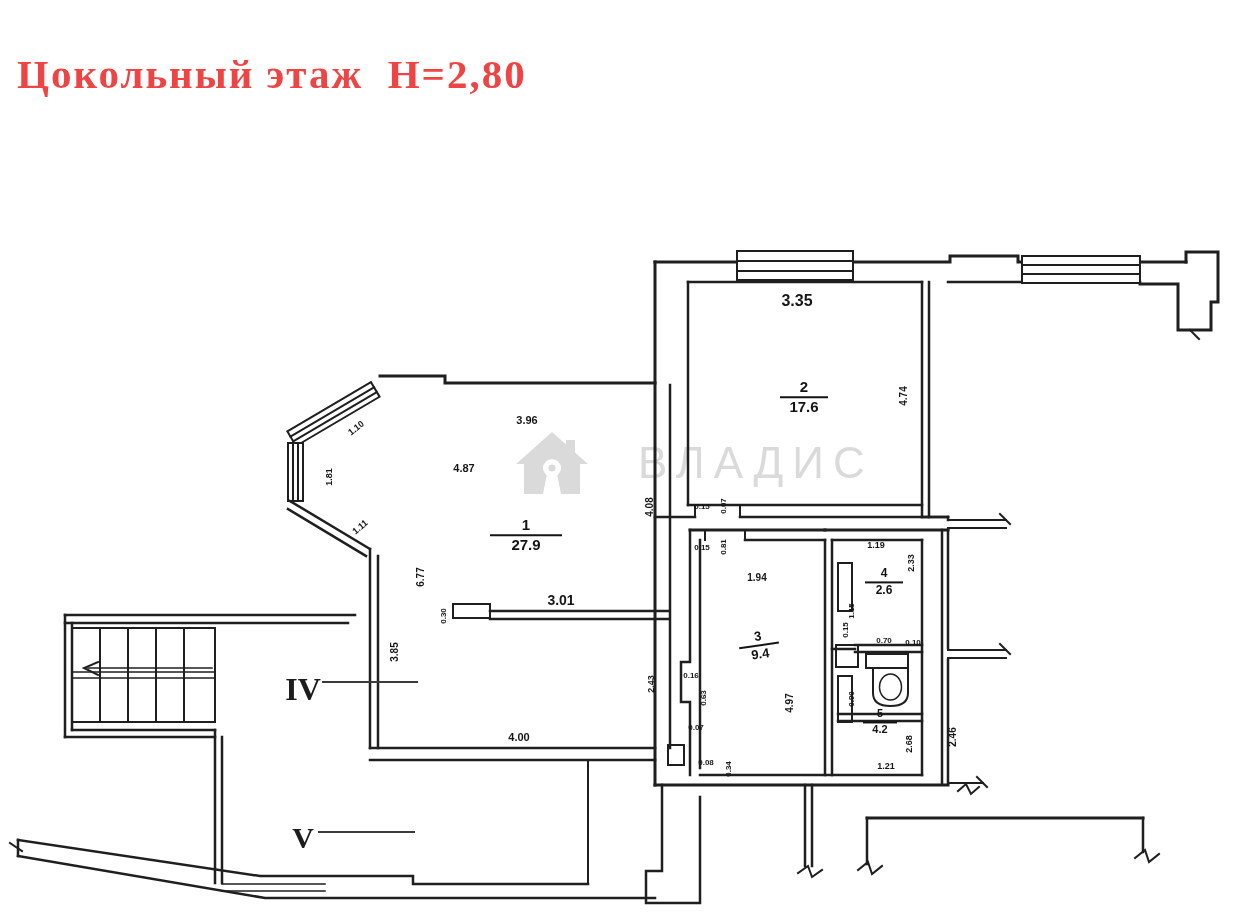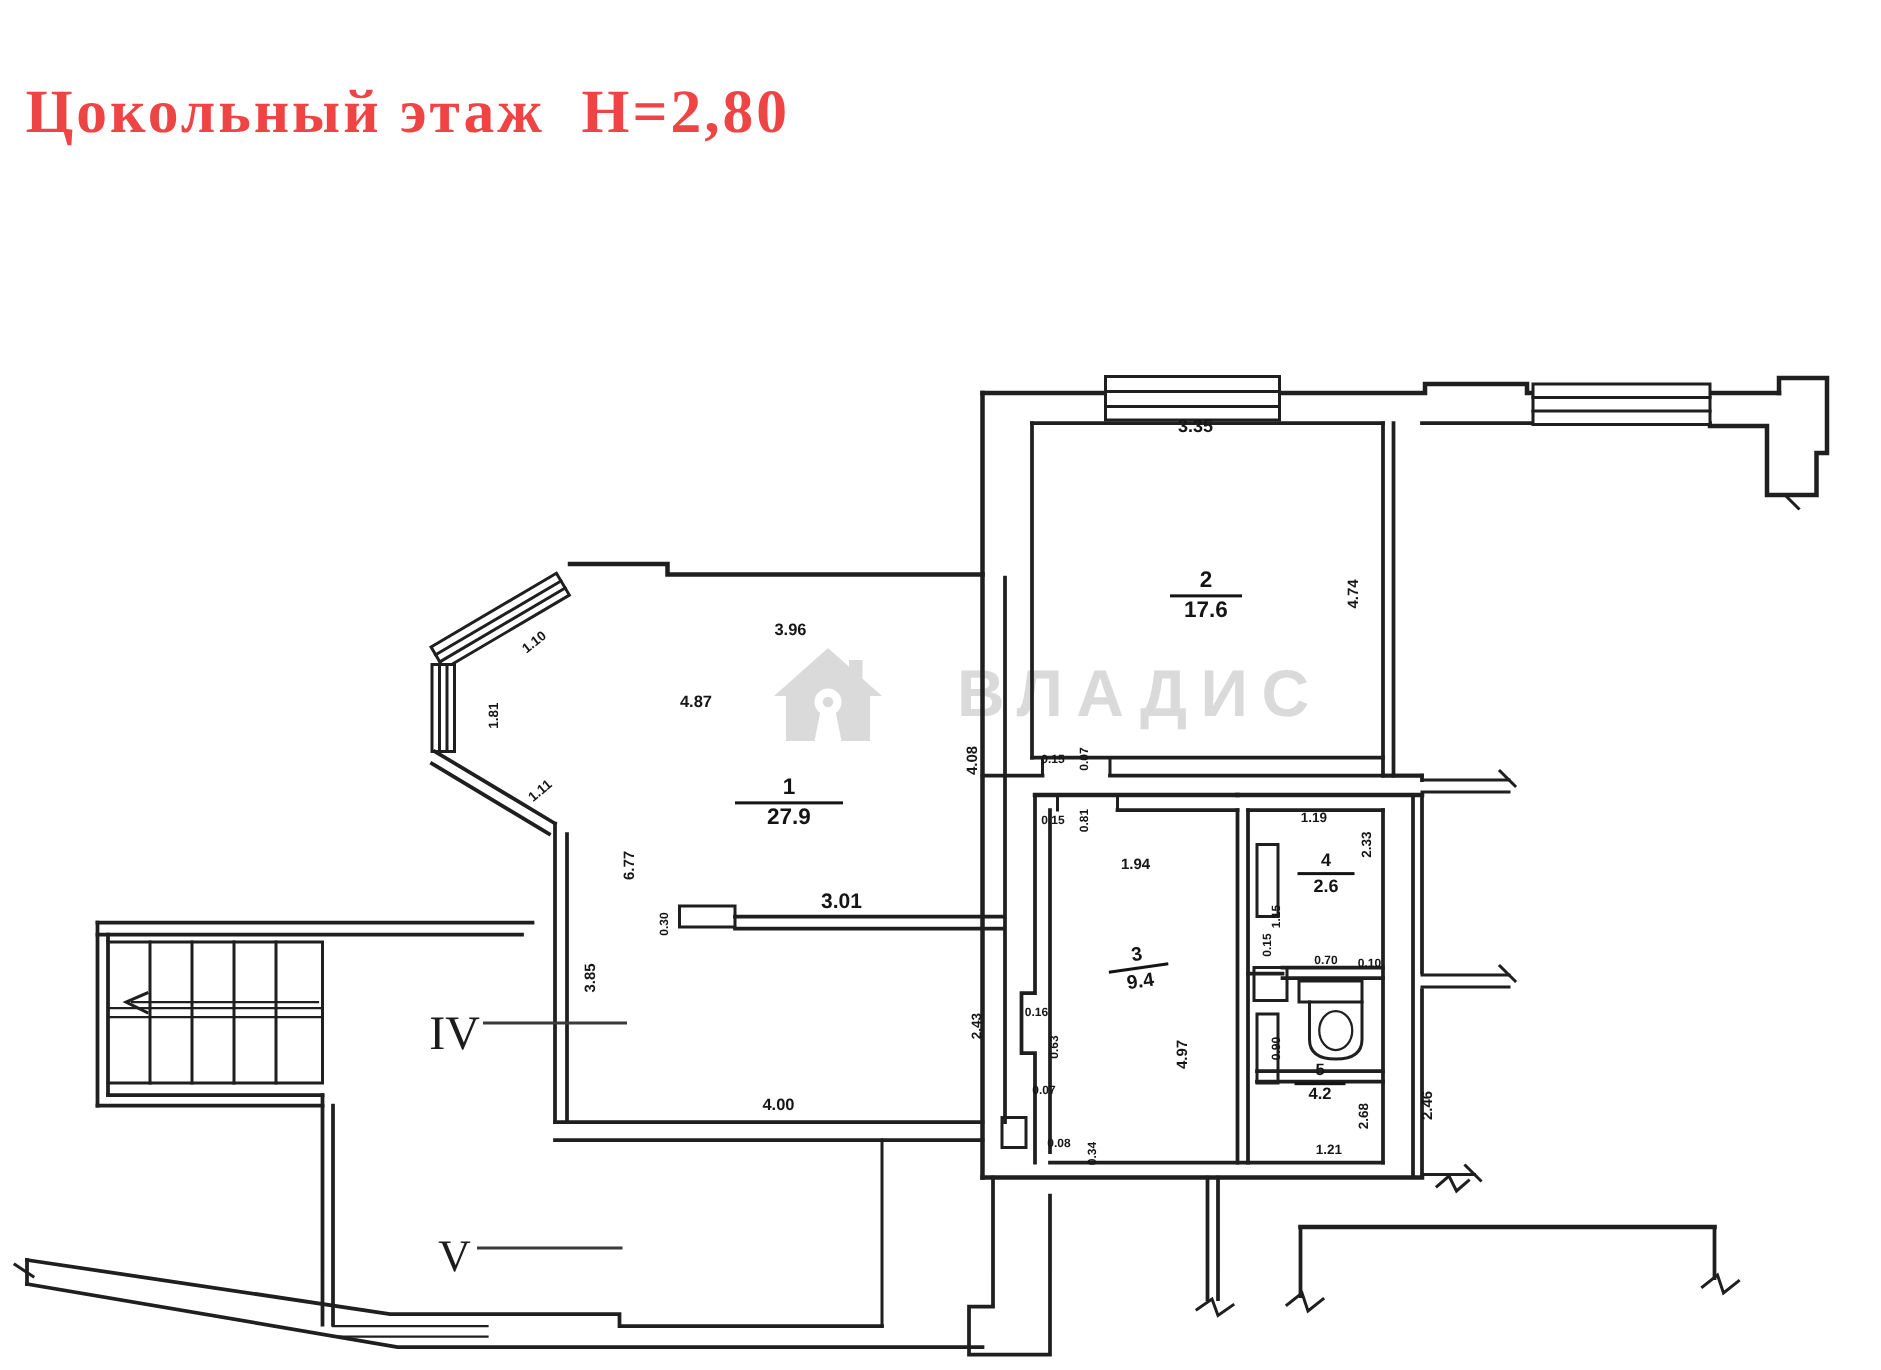--- a/index.html
+++ b/index.html
@@ -3,30 +3,30 @@
 <meta charset="utf-8">
 <style>
   html,body{margin:0;padding:0;background:#ffffff;}
   .stage{position:relative;width:1254px;height:913px;background:#ffffff;overflow:hidden;
          font-family:"Liberation Sans",sans-serif;}
   .plan-title{position:absolute;left:0;top:50px;width:100%;
               font-family:"Liberation Serif",serif;font-weight:bold;font-size:41px;
               color:#ef4444;letter-spacing:2px;white-space:pre;padding-left:17px;}
   .watermark{position:absolute;left:516px;top:432px;display:flex;align-items:center;
              gap:10px;opacity:.95;pointer-events:none;}
-  .watermark-text{font-family:"Liberation Sans",sans-serif;font-weight:bold;font-size:44px;
+  .watermark-text{font-family:"Liberation Sans",sans-serif;font-weight:normal;font-size:44px;
                   color:#d9d9d9;letter-spacing:9px;margin-left:40px;}
   svg.plan{position:absolute;left:0;top:0;}
   .dim{position:absolute;color:#161616;font-size:10px;font-weight:bold;white-space:nowrap;
        transform:translate(-50%,-50%);}
   .room-label{position:absolute;display:flex;flex-direction:column;align-items:center;
               transform:translate(-50%,-50%);color:#141414;font-weight:bold;line-height:1.05;}
   .room-label .bar{border-top:2px solid #141414;margin:1px 0;}
   .stair-label{position:absolute;transform:translate(-50%,-50%);
-               font-family:"Liberation Serif",serif;font-weight:normal;color:#1c1c1c;}
+               font-family:"Liberation Serif",serif;font-weight:bold;color:#1c1c1c;}
   .leader{position:absolute;height:2px;background:#3a3a3a;}
 </style>
 </head>
 <body>
 
 <div class="stage">
 
   <div class="plan-title">Цокольный этаж  Н=2,80</div>
 
   <div class="watermark">
@@ -194,21 +194,21 @@
       <div class="room-label" style="left: 884px; top: 582px; font-size: 12px; transform: translate(-50%, -50%) rotate(0deg);">
         <span>4</span>
         <div class="bar" style="width: 38px;"></div>
         <span>2.6</span>
       </div>
       <div class="room-label" style="left: 880px; top: 722px; font-size: 11px; transform: translate(-50%, -50%) rotate(0deg);">
         <span>5</span>
         <div class="bar" style="width: 34px;"></div>
         <span>4.2</span>
       </div>
-      <span class="dim" style="left: 797px; top: 284px; font-size: 12px; transform: translate(-50%, -50%) rotate(0deg);">3.35</span>
+      <span class="dim" style="left: 797px; top: 301px; font-size: 16px; transform: translate(-50%, -50%) rotate(0deg);">3.35</span>
       <span class="dim" style="left: 903px; top: 396px; font-size: 10px; transform: translate(-50%, -50%) rotate(-90deg);">4.74</span>
       <span class="dim" style="left: 527px; top: 420px; font-size: 11px; transform: translate(-50%, -50%) rotate(0deg);">3.96</span>
       <span class="dim" style="left: 464px; top: 468px; font-size: 11px; transform: translate(-50%, -50%) rotate(0deg); text-align: center;">4.87</span>
       <span class="dim" style="left: 356px; top: 428px; font-size: 9px; transform: translate(-50%, -50%) rotate(-38deg);">1.10</span>
       <span class="dim" style="left: 329px; top: 477px; font-size: 9px; transform: translate(-50%, -50%) rotate(-90deg);">1.81</span>
       <span class="dim" style="left: 360px; top: 527px; font-size: 9px; transform: translate(-50%, -50%) rotate(-40deg);">1.11</span>
       <span class="dim" style="left: 649px; top: 507px; font-size: 10px; transform: translate(-50%, -50%) rotate(-90deg);">4.08</span>
       <span class="dim" style="left: 702px; top: 506px; font-size: 8px; transform: translate(-50%, -50%) rotate(0deg);">0.15</span>
       <span class="dim" style="left: 723px; top: 506px; font-size: 8px; transform: translate(-50%, -50%) rotate(-90deg);">0.07</span>
       <span class="dim" style="left: 702px; top: 547px; font-size: 8px; transform: translate(-50%, -50%) rotate(0deg);">0.15</span>

